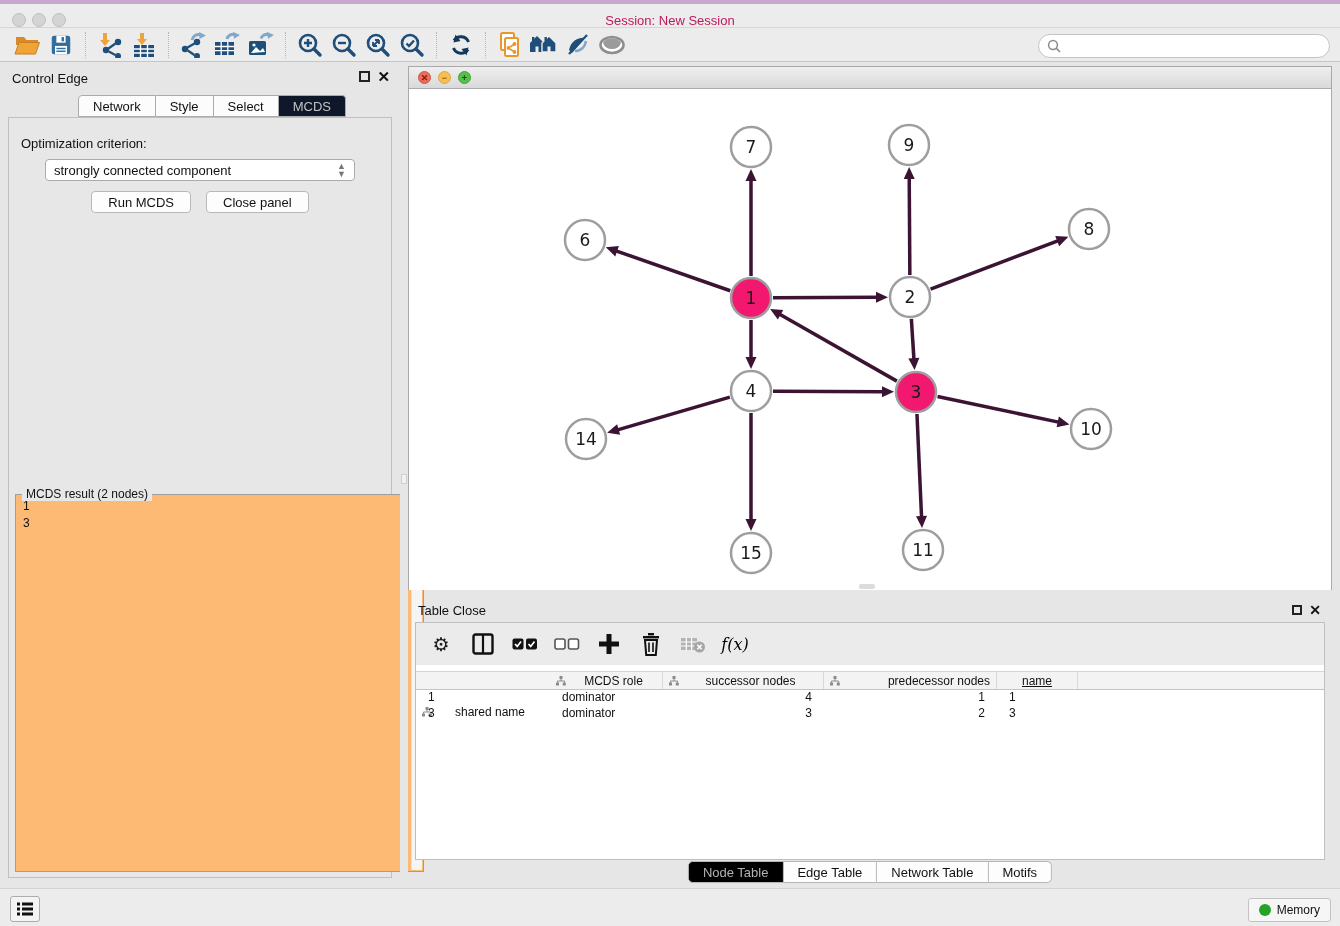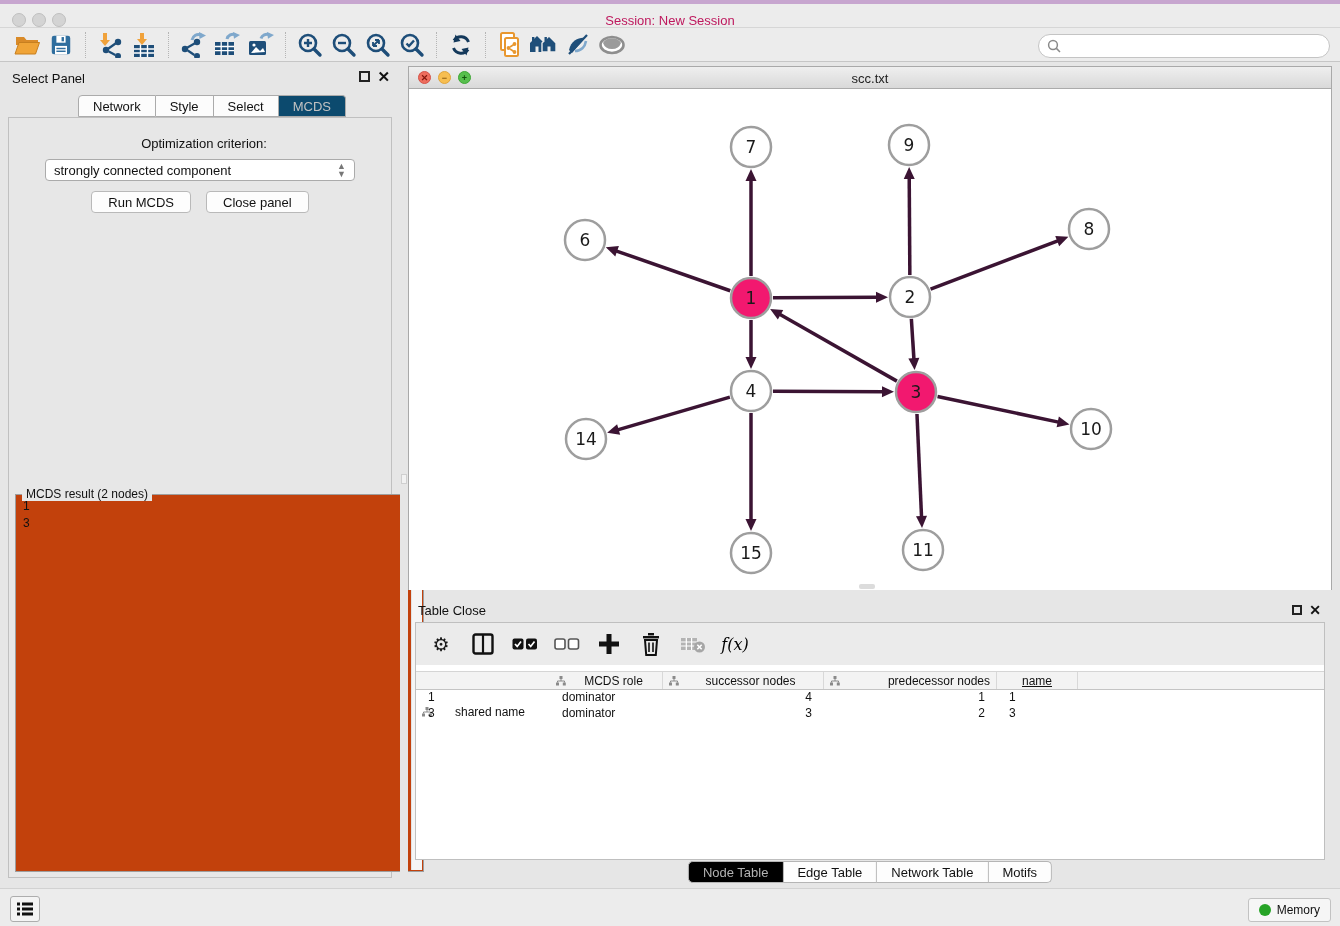--- a/index.html
+++ b/index.html
@@ -24,28 +24,28 @@
   
   #control-panel { left:0; top:62px; width:400px; height:826px; }
   #cp-header { position:absolute; left:0; top:0; width:100%; height:32px; }
   #cp-title { position:absolute; left:12px; top:9px; }
   #cp-float { position:absolute; right:30px; top:9px; width:11px; height:11px; border:2px solid #222; }
   #cp-close { position:absolute; right:10px; top:6px; font-weight:bold; font-size:15px; color:#111; }
   #cp-tabs { position:absolute; left:78px; top:33px; display:flex; height:22px; z-index:2; }
   .cp-tab { padding:0 14px; display:flex; align-items:center; background:#FCFCFC; border:1px solid #ABABAB; border-left:none; }
   .cp-tab:first-child { border-left:1px solid #ABABAB; border-radius:4px 0 0 0; }
   .cp-tab:last-child { border-radius:0 4px 0 0; }
-  .cp-tab.active { background:#0c4a6e; color:#C2C2C2; }
+  .cp-tab.active { background:#0f172a; color:#C2C2C2; }
   #cp-box { position:absolute; left:8px; top:55px; width:384px; height:761px; background:#E7E7E7; border:1px solid #C0C0C0; }
-  #opt-label { position:absolute; left:4px; top:18px; width:100%; text-align:center; }
+  #opt-label { position:absolute; left:12px; top:18px; width:100%; text-align:left; }
   #criterion-select { position:absolute; left:36px; top:41px; width:310px; height:22px; background:#fff; border:1px solid #ABABAB; border-radius:4px; display:flex; align-items:center; padding:0 8px; }
   #criterion-select .spin { margin-left:auto; color:#777; font-size:9px; line-height:8px; text-align:center; }
   #cp-buttons { position:absolute; left:0; top:73px; width:100%; display:flex; justify-content:center; gap:15px; }
   .cp-btn { height:22px; padding:0 16px; background:#FDFDFD; border:1px solid #B9B9B9; border-radius:4px; display:flex; align-items:center; }
-  #result-box { position:absolute; left:6px; top:376px; width:409px; height:378px; border:1px solid #9E9E9E; background:#c2410c; }
+  #result-box { position:absolute; left:6px; top:376px; width:409px; height:378px; border:1px solid #9E9E9E; background:#fdba74; }
   #result-legend { position:absolute; left:6px; top:-8px; background:#E7E7E7; padding:0 4px; font-size:12px; }
   #result-list { position:absolute; left:0; top:3px; width:100%; padding-left:7px; font-size:12px; line-height:17px; }
   #result-scroll { position:absolute; right:1px; top:1px; width:11px; height:calc(100% - 2px); background:#F5F5F5; border-left:1px solid #E3E3E3; }
 
   
   #v-gutter { left:400px; top:62px; width:8px; height:826px; background:#E6E6E6; }
   #v-grip { position:absolute; left:1px; top:412px; width:6px; height:10px; background:#F2F2F2; border:1px solid #CFCFCF; }
 
   
   #net-window { left:408px; top:66px; width:924px; height:524px; border:1px solid #A9A9A9; background:#fff; }
@@ -243,21 +243,21 @@
       <svg width="15" height="15" viewBox="0 0 15 15">
           <circle cx="6" cy="6" r="4.4" stroke="#8A8A8A" stroke-width="1.5" fill="none"></circle>
           <path d="M9.4 9.4 L13 13" stroke="#8A8A8A" stroke-width="1.5"></path>
         </svg>
       <span></span>
     </div>
   </div>
 
   <div id="control-panel" class="abs">
     <div id="cp-header">
-      <span id="cp-title">Select Panel</span>
+      <span id="cp-title">Control Edge</span>
       <span id="cp-float"></span>
       <span id="cp-close">✕</span>
     </div>
     <div id="cp-tabs">
         <div class="cp-tab">Network</div>
         <div class="cp-tab">Style</div>
         <div class="cp-tab">Select</div>
         <div class="cp-tab active">MCDS</div>
       </div>
     <div id="cp-box">
@@ -283,21 +283,20 @@
 
   <div id="v-gutter" class="abs">
     <div id="v-grip"></div>
   </div>
 
   <div id="net-window" class="abs">
     <div id="net-titlebar">
       <span class="tl" id="tl-close">✕</span>
       <span class="tl" id="tl-min">−</span>
       <span class="tl" id="tl-max">+</span>
-      <span id="net-title">scc.txt</span>
     </div>
     <div id="net-canvas">
       <svg id="graph-svg" width="922" height="501" viewBox="0 0 922 501">
           <g>
             <line x1="342" y1="187" x2="342" y2="90" stroke="#3B1433" stroke-width="3.5"></line>
             <polygon points="342,80 347.5,92 336.5,92" fill="#3B1433"></polygon>
           </g>
           <g>
             <line x1="321.23121807335133" y1="201.7434376400866" x2="206.20913734785262" y2="161.55499979623767" stroke="#3B1433" stroke-width="3.5"></line>
             <polygon points="196.76878192664867,158.2565623599134 209.91134902207173,157.02249180184035 206.28306784211506,167.40688276516468" fill="#3B1433"></polygon>

